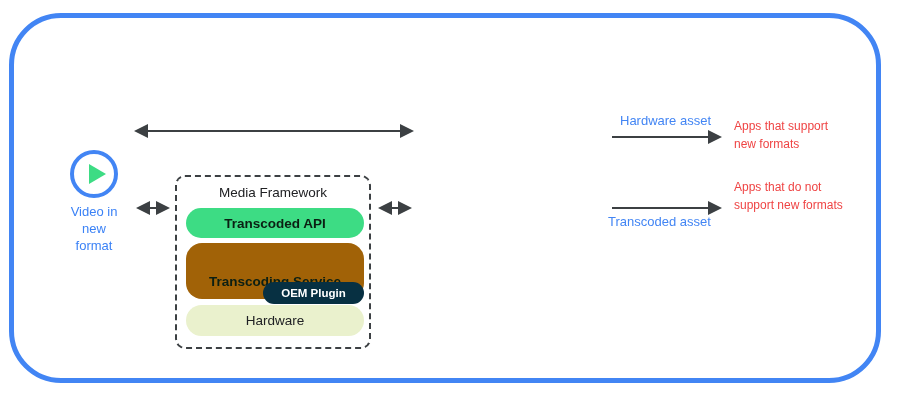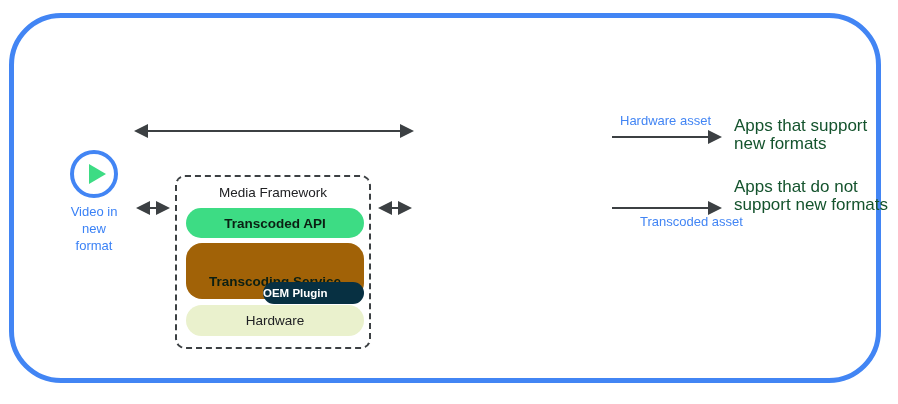--- a/index.html
+++ b/index.html
@@ -124,20 +124,21 @@
   #oem-plugin {
     position: absolute;
     left: 86px;
     top: 105px;
     width: 101px;
     height: 22px;
     background: #073042;
     border-radius: 11px;
     display: flex;
     align-items: center;
+    justify-content: center;
     color: #ffffff;
     font-size: 11.5px;
     font-weight: bold;
     box-sizing: border-box;
   }
 
   
   #cmt-box {
     position: absolute;
     left: 416px;
@@ -165,27 +166,27 @@
   }
 
   
   .asset-label {
     position: absolute;
     font-size: 13px;
     color: #4285F4;
     white-space: nowrap;
   }
   #label-original { left: 620px; top: 113px; }
-  #label-transcoded { left: 640px; top: 214px; }
+  #label-transcoded { left: 608px; top: 214px; }
 
   .apps-label {
     position: absolute;
-    font-size: 17px;
+    font-size: 12px;
     line-height: 18px;
-    color: #14532d;
+    color: #ef4444;
     white-space: pre-line;
   }
   #apps-support { left: 734px; top: 117px; }
   #apps-nosupport { left: 734px; top: 178px; }
 </style>
 </head>
 <body>
 
 <div id="canvas">
 

